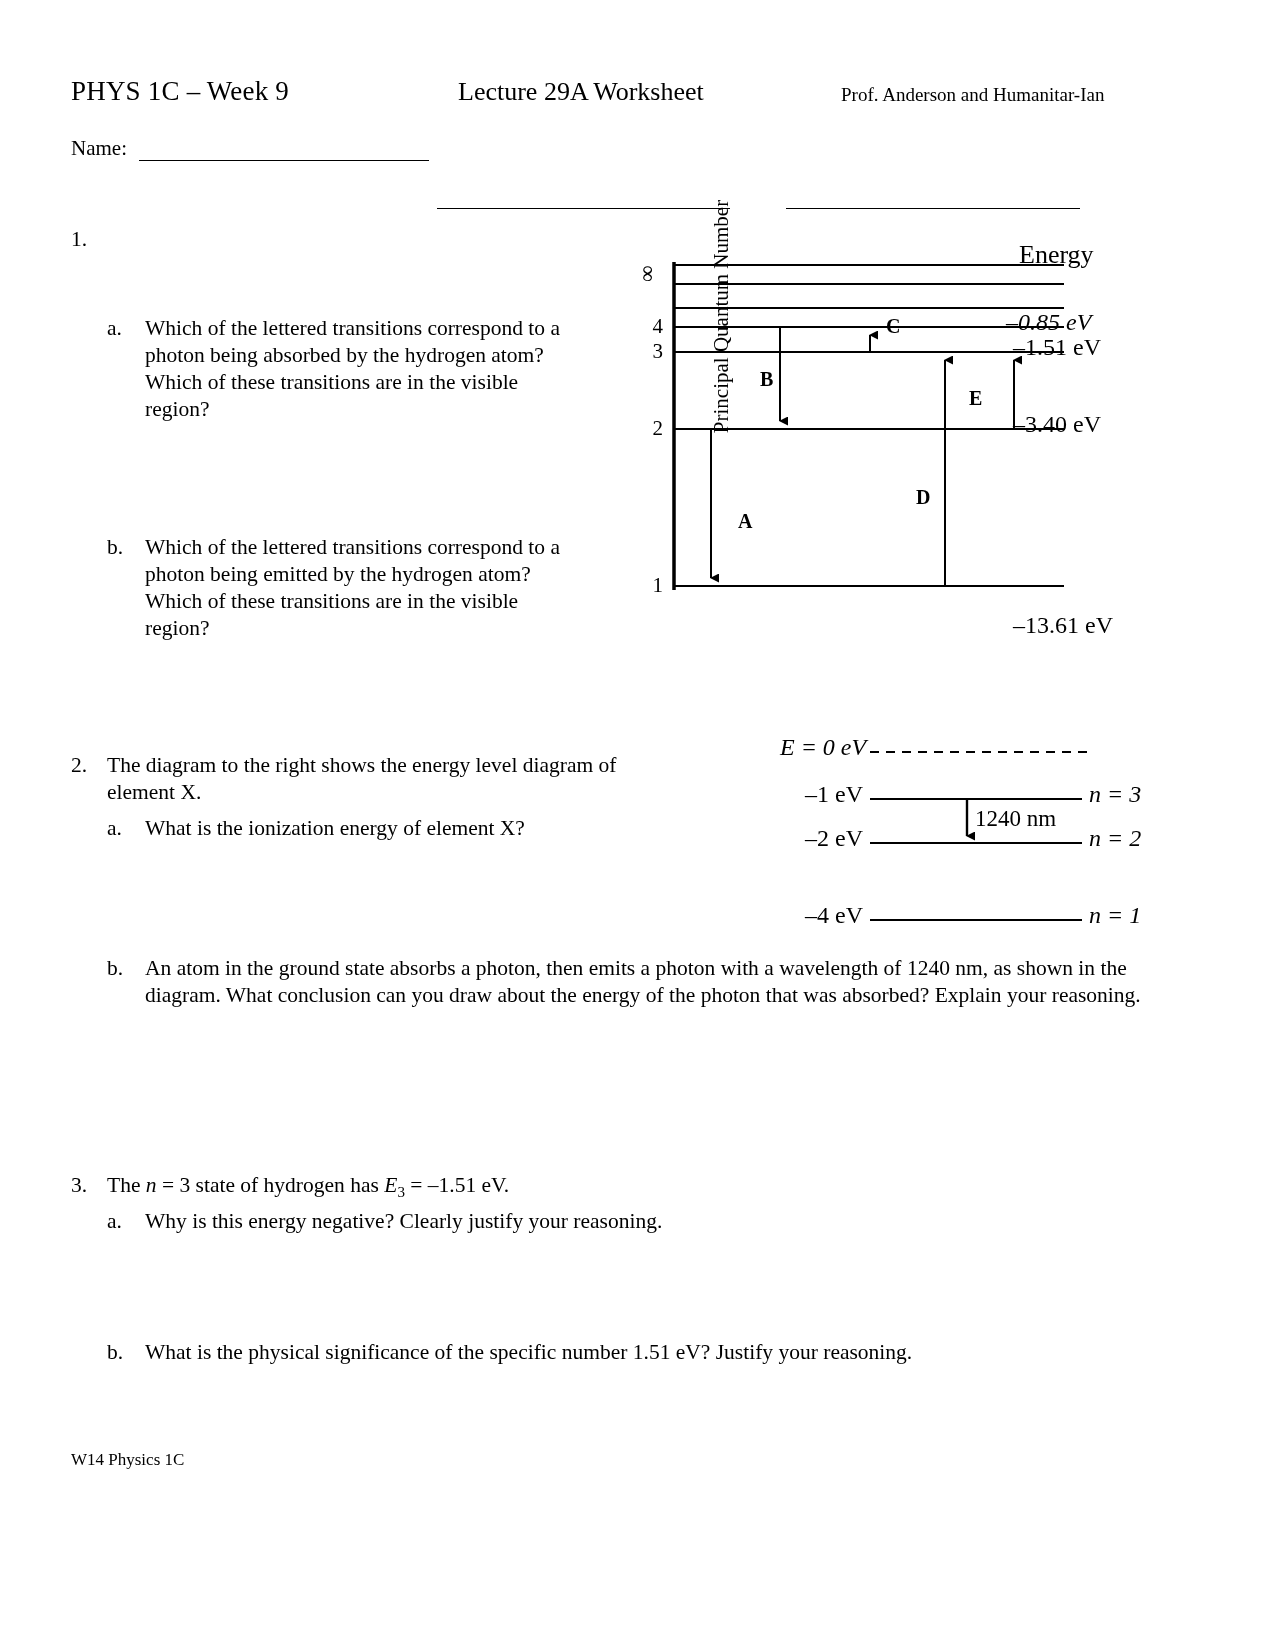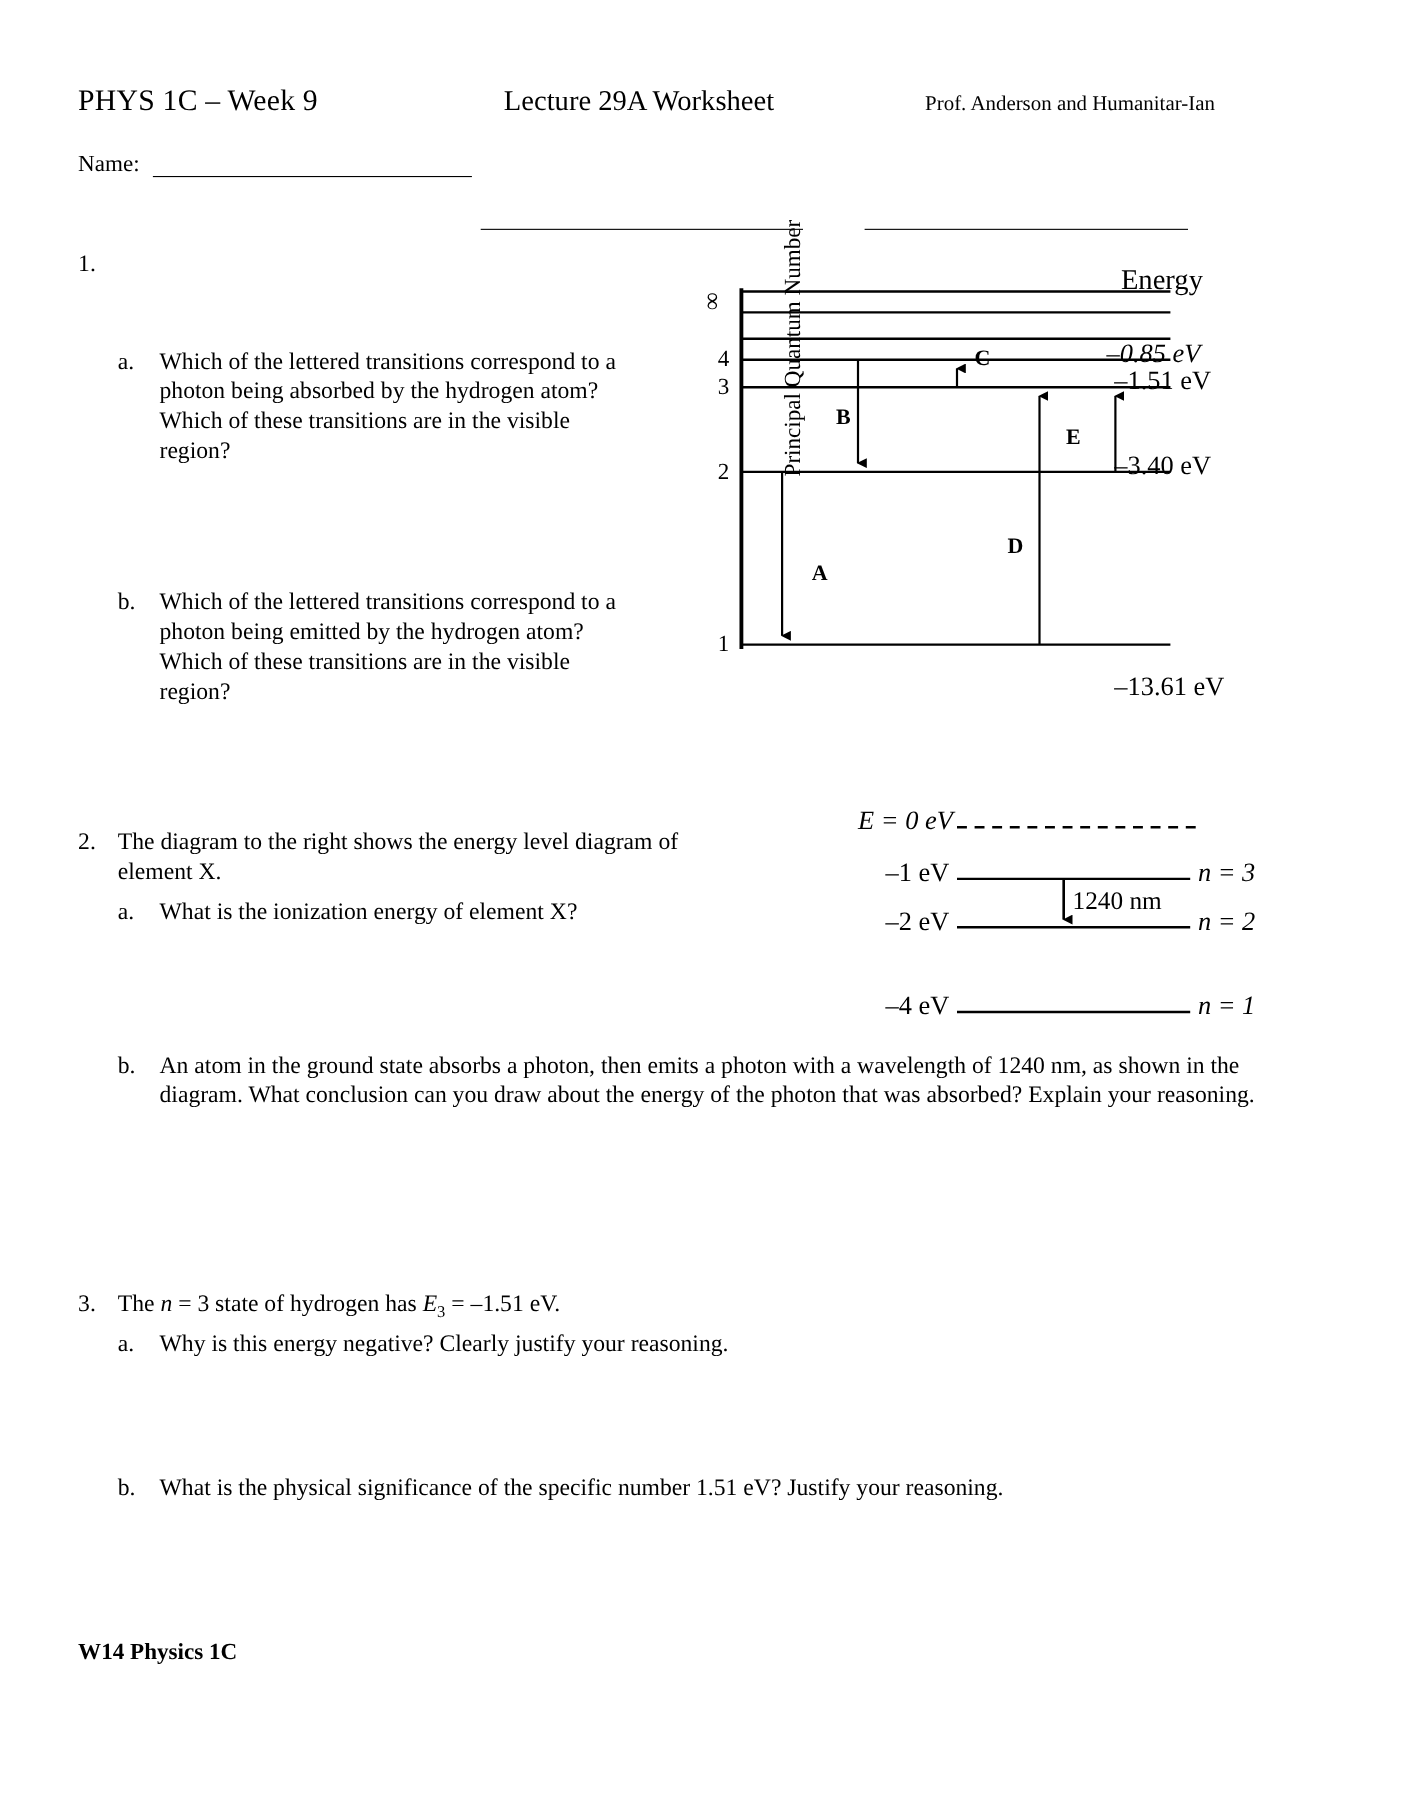--- a/index.html
+++ b/index.html
@@ -168,24 +168,23 @@
   }
   .q2-wav {
     position: absolute;
     font-size: 23px;
     white-space: nowrap;
   }
 
   
   .footer {
     position: absolute;
-    left: 71px; top: 1489px;
-    font-size: 21px;
-    white-space: nowrap;
-    font-weight: bold;
+    left: 71px; top: 1450px;
+    font-size: 17px;
+    white-space: nowrap;
   }
 </style>
 </head>
 <body>
 
 <div class="page">
 
   <div class="hdr-course">PHYS 1C – Week 9</div>
   <div class="hdr-title">Lecture 29A Worksheet</div>
   <div class="hdr-prof">Prof. Anderson and Humanitar-Ian</div>

